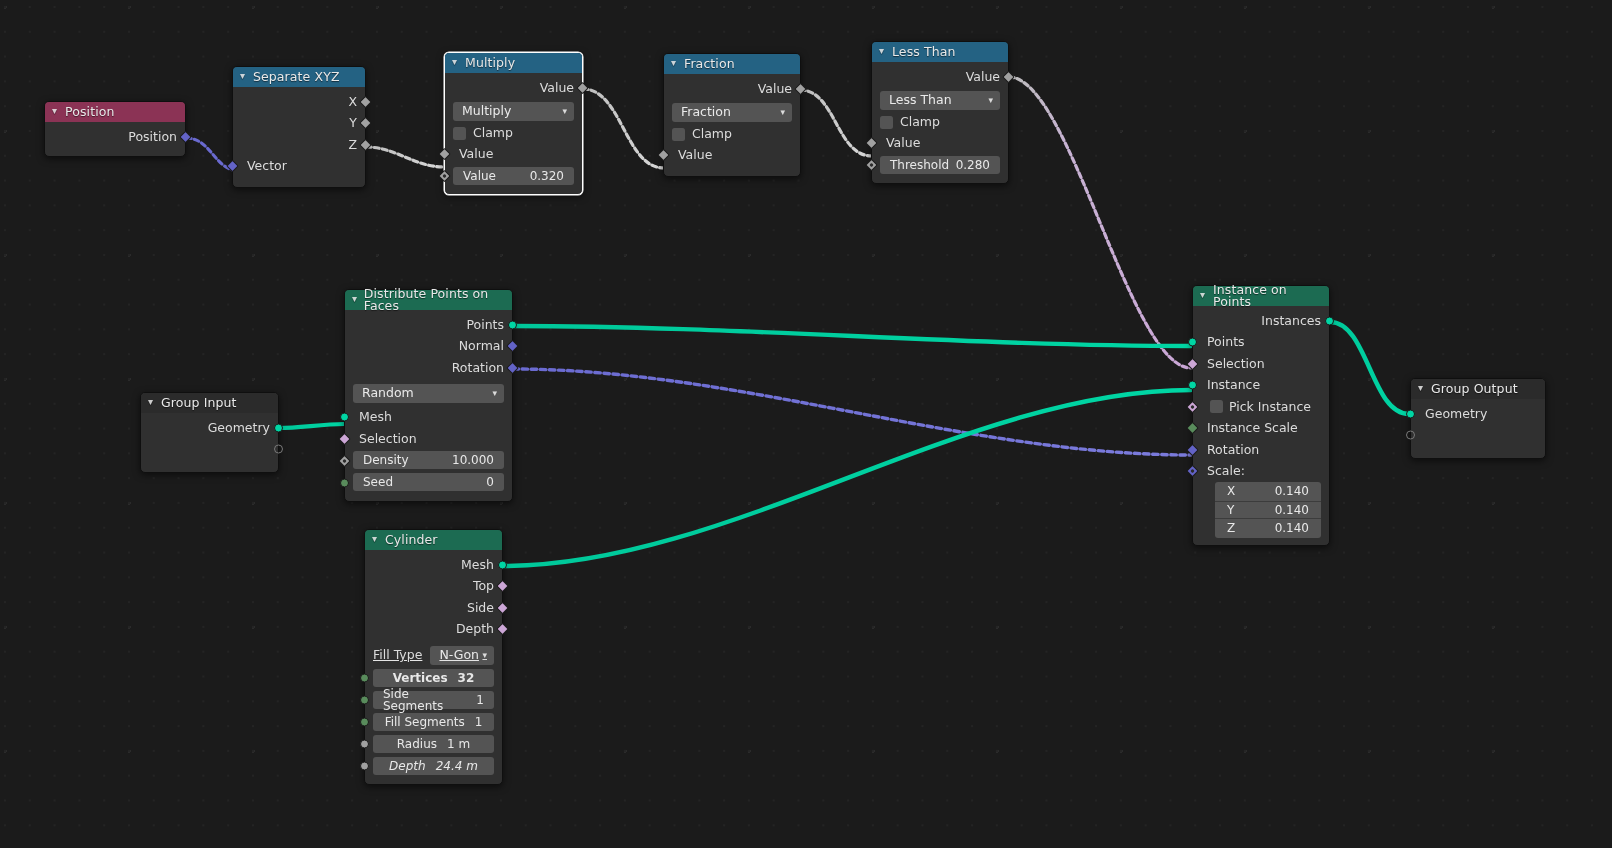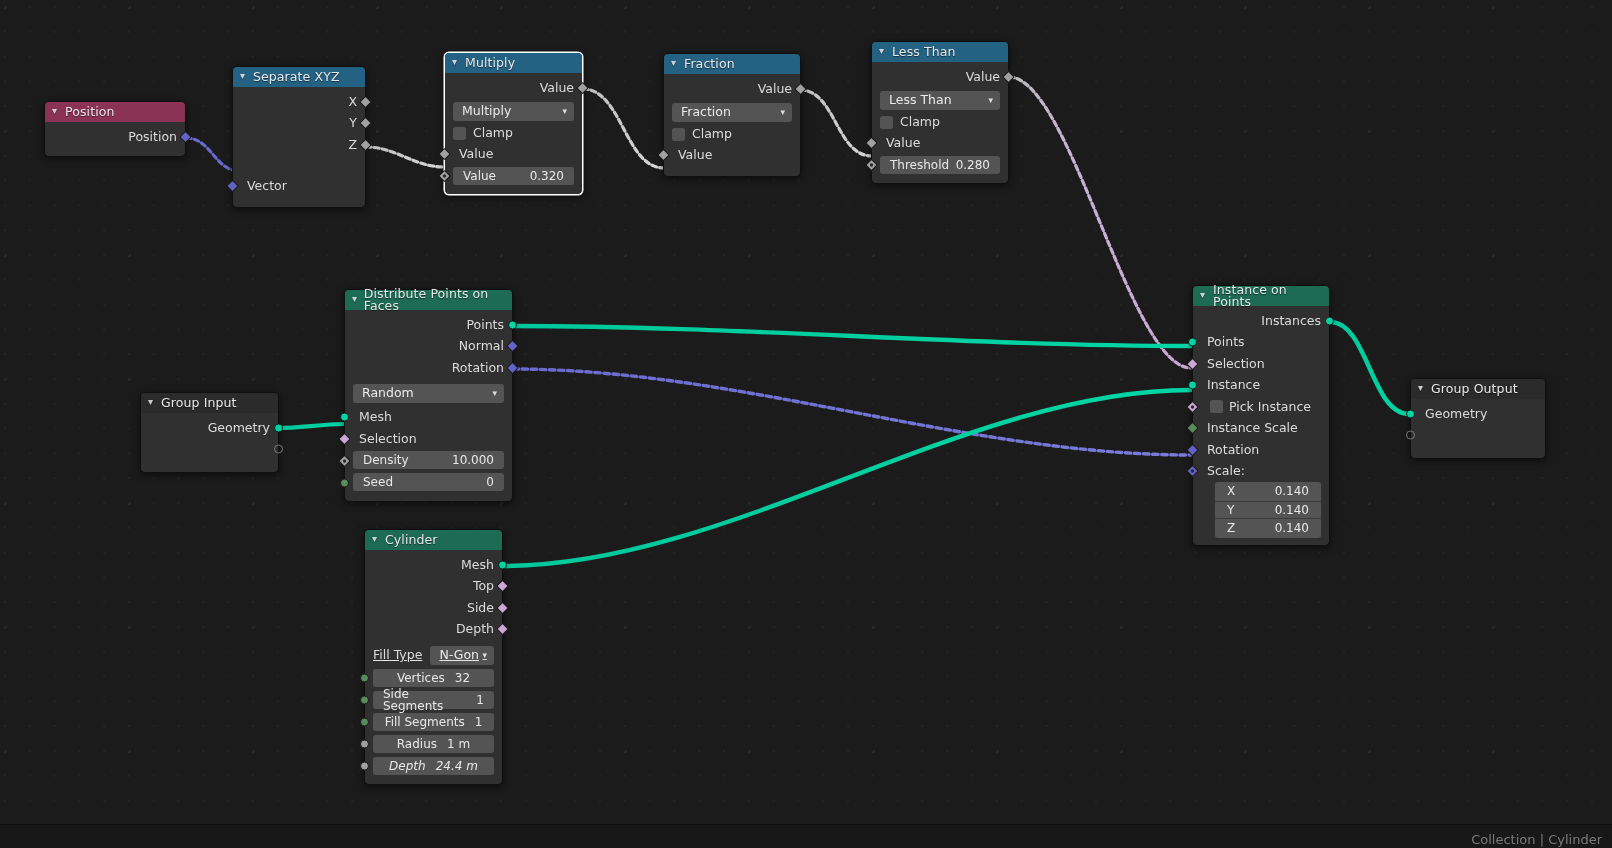--- a/index.html
+++ b/index.html
@@ -194,21 +194,21 @@
         <span class="sock r">
             <span class="shape diamond" style="background:#a1a1a1;"></span>
           </span>
       </div>
       <div class="row out">
         <span class="lbl">Z</span>
         <span class="sock r">
             <span class="shape diamond" style="background:#a1a1a1;"></span>
           </span>
       </div>
-      <div class="row" style="margin-top:20px;">
+      <div class="row" style="margin-top:0;">
         <span class="sock l">
             <span class="shape diamond" style="background:#6363c7;"></span>
           </span>
         <span class="lbl pad">Vector</span>
       </div>
     </div>
   </div>
 
   <div class="node selected" style="left:444px; top:52px; width:139px;">
     <div class="hdr hdr-convert">
@@ -434,21 +434,21 @@
             <span class="shape diamond" style="background:#cca6d6;"></span>
           </span>
       </div>
       <div class="fillrow" style="margin-top:4px;text-decoration:underline;">
         <span class="flabel">Fill Type</span>
         <div class="dropdown">
           <span>N-Gon</span>
           <span class="arw">▾</span>
         </div>
       </div>
-      <div class="wrow" style="position:relative;">
+      <div class="wrow" style="position:relative;font-weight:bold;">
         <span class="sock l" style="top:11px;">
             <span class="shape circle" style="background:#598c5c;"></span>
           </span>
         <div class="field center">
           <span class="fname">Vertices</span>
           <span class="fval">32</span>
         </div>
       </div>
       <div class="wrow" style="position:relative;">
         <span class="sock l" style="top:11px;">
@@ -574,17 +574,14 @@
         <span class="lbl pad">Geometry</span>
       </div>
       <div class="row">
         <span class="sock l">
             <span class="shape circle" style="background:transparent;border:1px solid #787878;"></span>
           </span>
       </div>
     </div>
   </div>
 
-  <div id="statusbar">
-    <span>Collection | Cylinder</span>
-  </div>
 
 </div>
 
 </body></html>

